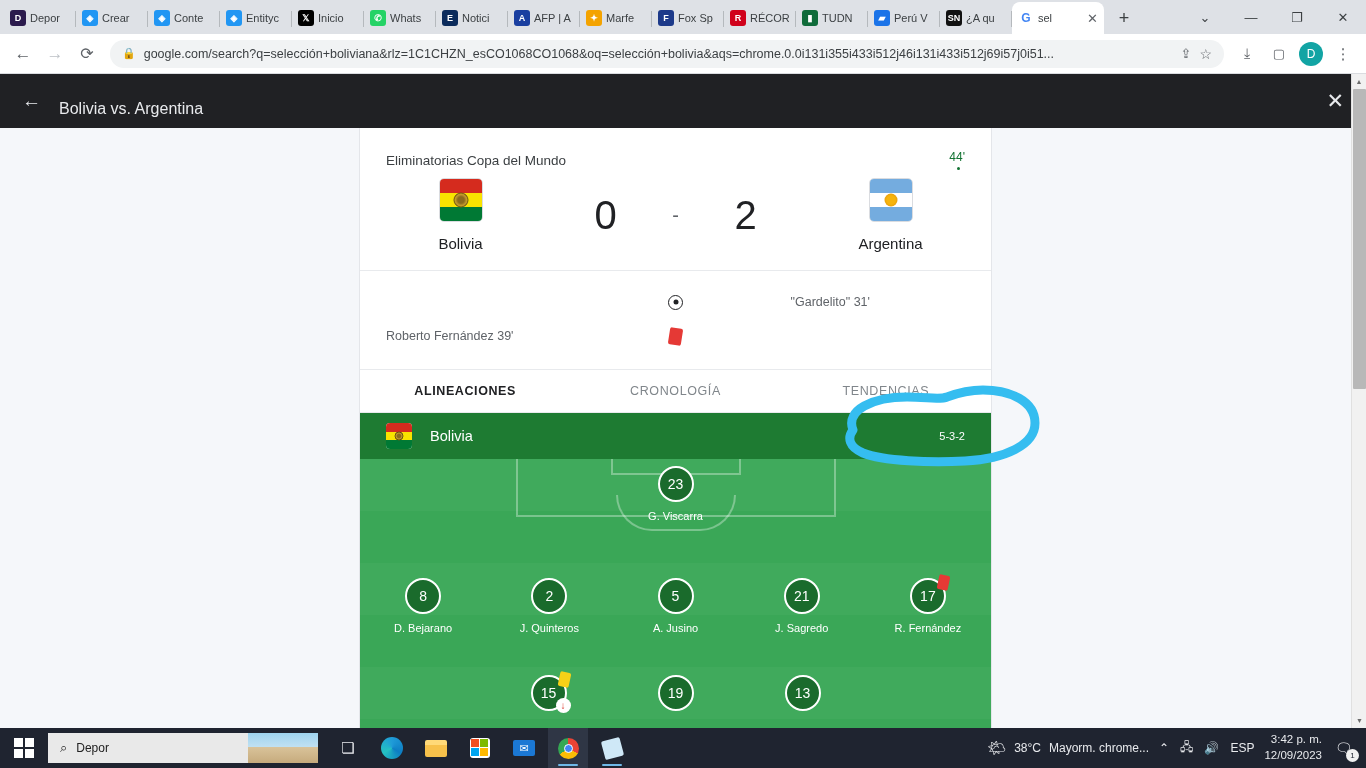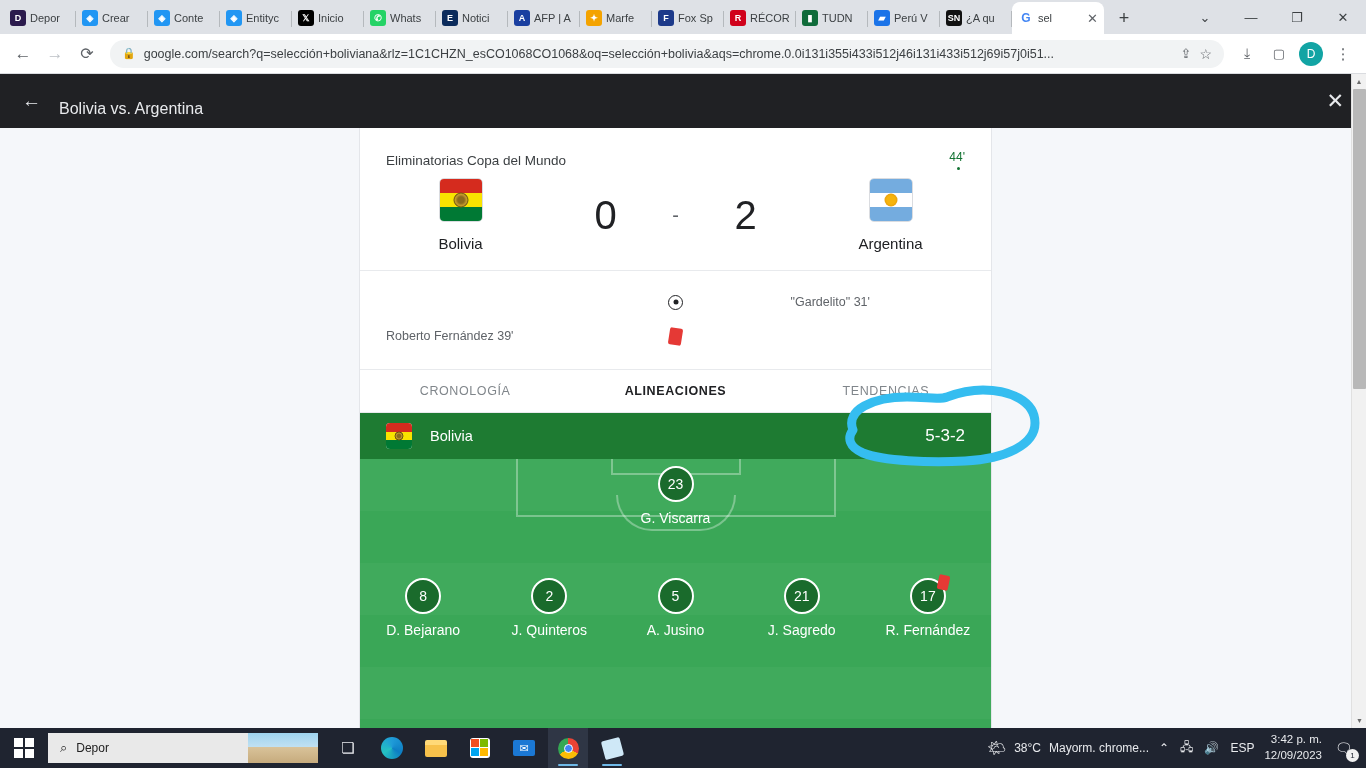--- a/index.html
+++ b/index.html
@@ -176,21 +176,21 @@
     letter-spacing:.6px; color:#80868b;
   }
   .mtab.active { color:#202124; font-weight:bold; }
 
   .team-bar {
     background:#1e7b32; height:46px; display:flex; align-items:center;
     padding:0 26px; color:#fff; gap:18px;
   }
   .team-bar .flag { width:26px; height:26px; border-radius:4px; border:none; }
   .team-bar .tb-name { font-size:14.5px; }
-  .team-bar .formation { margin-left:auto; font-size:17px; }
+  .team-bar .formation { margin-left:auto; font-size:11px; }
 
   .pitch {
     position:relative; height:300px; overflow:hidden;
     background:#3aa757;
   }
   .pitch .stripe { position:absolute; left:0; width:100%; background:rgba(255,255,255,.035); }
   .box-big {
     position:absolute; left:50%; transform:translateX(-50%);
     top:-62px; width:320px; height:120px;
     border:2px solid rgba(255,255,255,.33); border-top:none;
@@ -207,21 +207,21 @@
     border-radius:0 0 60px 60px;
   }
 
   .prow { position:absolute; left:0; width:100%; display:flex; justify-content:center; }
   .player { width:127px; display:flex; flex-direction:column; align-items:center; position:relative; }
   .pnum {
     width:36px; height:36px; border-radius:50%; background:#1a6b2c;
     border:2px solid #fff; color:#fff; font-size:14px;
     display:flex; align-items:center; justify-content:center; position:relative;
   }
-  .pname { margin-top:8px; font-size:14px; color:#fff; white-space:nowrap; }
+  .pname { margin-top:8px; font-size:11px; color:#fff; white-space:nowrap; }
   .card-badge {
     position:absolute; width:11px; height:15px; border-radius:2px;
     top:-5px; right:-5px; transform:rotate(12deg);
   }
   .card-red { background:#e53935; }
   .card-yellow { background:#f7d117; }
   .sub-badge {
     position:absolute; bottom:-4px; right:-6px; width:15px; height:15px;
     border-radius:50%; background:#fff; color:#d93025; font-size:10px;
     display:flex; align-items:center; justify-content:center; line-height:1;
@@ -435,22 +435,22 @@
           <div class="ev-row">
             <span class="ev-left">Roberto Fernández 39'</span>
             <span class="ev-mid">
                 <span class="redcard"></span>
               </span>
             <span class="ev-right"></span>
           </div>
         </div>
 
         <div class="tabs-row">
+          <div class="mtab active">ALINEACIONES</div>
           <div class="mtab">CRONOLOGÍA</div>
-          <div class="mtab active">ALINEACIONES</div>
           <div class="mtab">TENDENCIAS</div>
         </div>
 
         <div class="team-bar">
           <div class="flag flag-bo">
             <div class="r"></div>
               <div class="y">
                 <span class="crest" style="width:9px;height:9px;"></span>
               </div>
               <div class="g"></div>
@@ -486,20 +486,31 @@
                 <span class="pnum">5</span>
                 <span class="pname">A. Jusino</span>
               </div>
               <div class="player">
                 <span class="pnum">21</span>
                 <span class="pname">J. Sagredo</span>
               </div>
               <div class="player">
                 <span class="pnum">17<span class="card-badge card-red"></span></span>
                 <span class="pname">R. Fernández</span>
+              </div>
+            </div>
+          <div class="prow" style="top:216px;" id="row2">
+              <div class="player">
+                <span class="pnum">15<span class="card-badge card-yellow"></span><span class="sub-badge">↓</span></span>
+              </div>
+              <div class="player">
+                <span class="pnum">19</span>
+              </div>
+              <div class="player">
+                <span class="pnum">13</span>
               </div>
             </div>
         </div>
 
       </div>
 
       <svg class="annot" width="210" height="90" viewBox="0 0 210 90">
         <path d="M18 47 C10 27, 38 14, 72 14 C92 14, 105 17, 112 14
                  C120 11, 133 7, 148 7 C175 7, 200 18, 200 40
                  C200 62, 170 76, 130 78 C95 80, 48 78, 28 70

